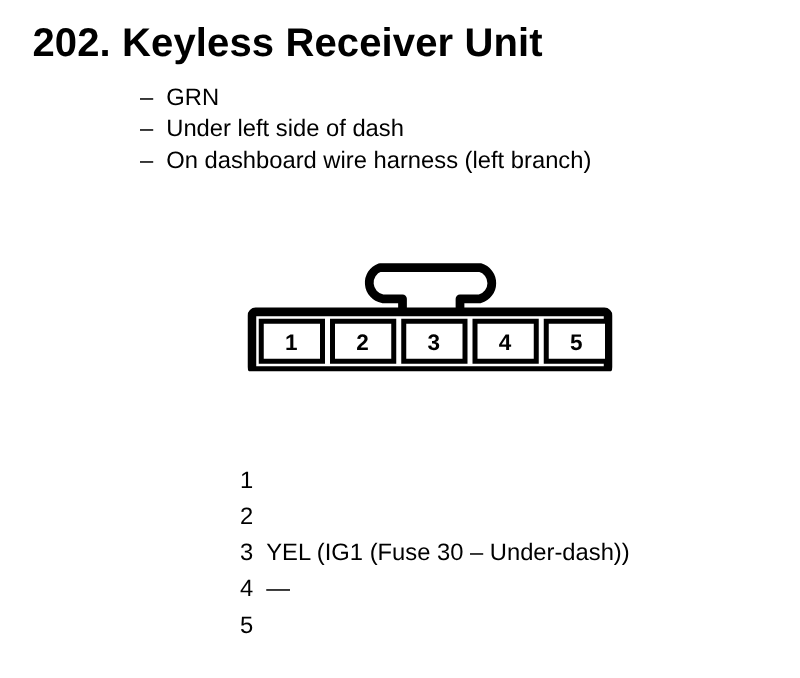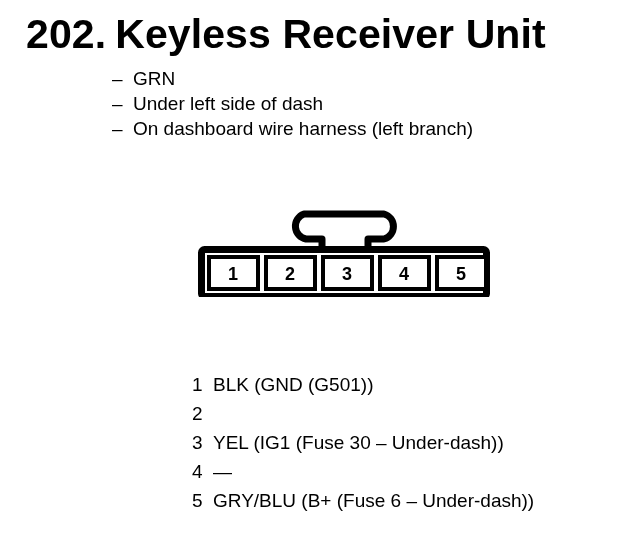--- a/index.html
+++ b/index.html
@@ -16,21 +16,21 @@
     font-family: "Liberation Sans", sans-serif;
     color: #000000;
     -webkit-font-smoothing: none;
   }
 
   
   .page-title {
     position: absolute;
     left: 26px;
     top: 15px;
-    font-size: 41px;
+    font-size: 32px;
     font-weight: bold;
     line-height: 38px;
     letter-spacing: 0.1px;
     white-space: nowrap;
   }
   .title-num {
     margin-right: 9px;
   }
 
   
@@ -146,30 +146,28 @@
     <text class="pin-num" x="92" y="73">2</text>
     <text class="pin-num" x="149" y="73">3</text>
     <text class="pin-num" x="206" y="73">4</text>
     <text class="pin-num" x="263" y="73">5</text>
   </svg>
 </div>
 
 <div class="legend">
   <div class="legend-row">
     <span class="legend-num">1</span>
-    <span class="legend-desc">BLK (GND (G501))</span>
   </div>
   <div class="legend-row">
     <span class="legend-num">2</span>
   </div>
   <div class="legend-row">
     <span class="legend-num">3</span>
     <span class="legend-desc">YEL (IG1 (Fuse 30 – Under-dash))</span>
   </div>
   <div class="legend-row">
     <span class="legend-num">4</span>
     <span class="legend-desc">—</span>
   </div>
   <div class="legend-row">
     <span class="legend-num">5</span>
-    <span class="legend-desc">GRY/BLU (B+ (Fuse 6 – Under-dash))</span>
   </div>
 </div>
 
 </body></html>

